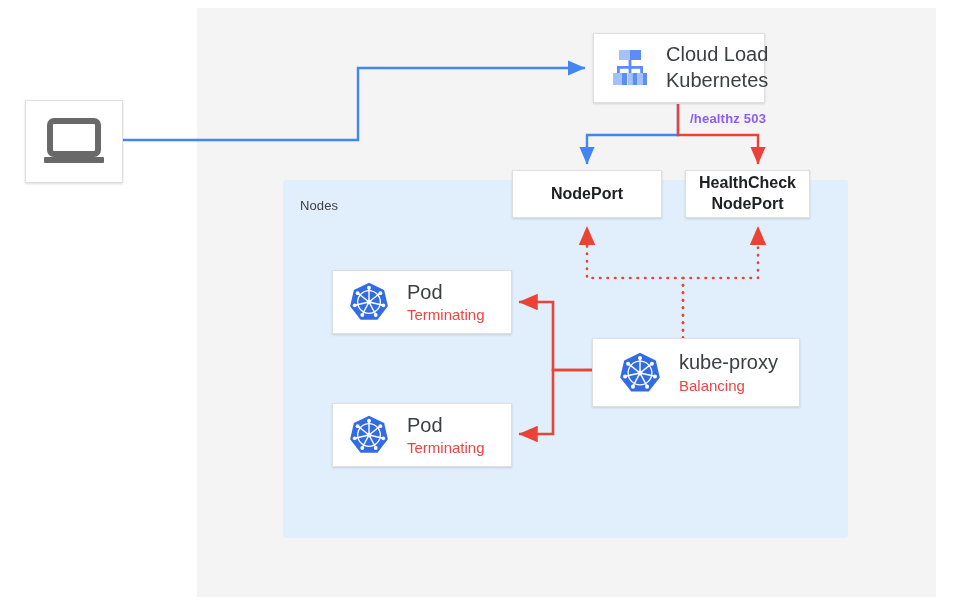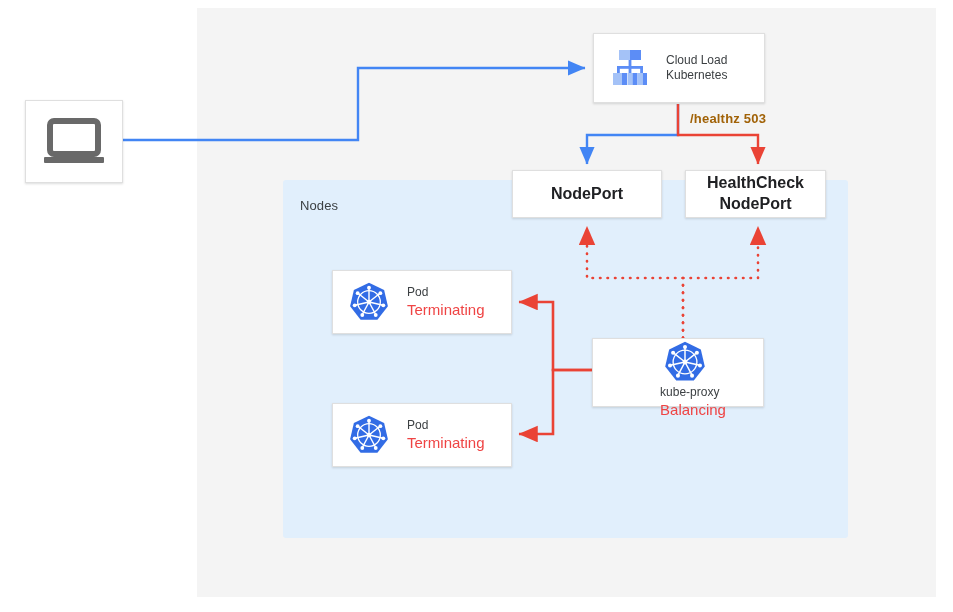--- a/index.html
+++ b/index.html
@@ -59,21 +59,21 @@
     align-items: center;
     justify-content: center;
   }
   .card-text {
     display: flex;
     flex-direction: column;
     justify-content: center;
     line-height: 1.28;
   }
   .title-main {
-    font-size: 12px;
+    font-size: 20px;
     color: #3c4043;
   }
   .title-sub {
     font-size: 15px;
     color: #ef4444;
   }
   .box-label {
     position: absolute;
     display: flex;
     align-items: center;
@@ -83,21 +83,21 @@
     font-weight: bold;
     color: #202124;
     line-height: 1.3;
   }
   .healthz-label {
     position: absolute;
     left: 690px;
     top: 111px;
     font-size: 13px;
     font-weight: bold;
-    color: #a16207;
+    color: #8b5cf6;
     letter-spacing: 0.2px;
   }
   svg.edges {
     position: absolute;
     left: 0;
     top: 0;
     width: 953px;
     height: 612px;
     pointer-events: none;
   }
@@ -171,21 +171,21 @@
       <span class="title-main">Kubernetes</span>
     </div>
   </div>
 
   <div class="healthz-label">/healthz 503</div>
 
   <div class="card box-label" style="left:512px; top:170px; width:150px; height:48px;">
     <span>NodePort</span>
   </div>
 
-  <div class="card box-label" style="left:685px; top:170px; width:141px; height:48px; flex-direction:column;">
+  <div class="card box-label" style="left:685px; top:170px; width:125px; height:48px; flex-direction:column;">
     <span>HealthCheck</span>
     <span>NodePort</span>
   </div>
 
   <div class="card card-flex" style="left:332px; top:270px; width:180px; height:64px; padding-left:14px;">
     <div class="card-icon" style="width:44px; height:44px;">
       <svg width="42" height="42" viewBox="0 0 100 100" aria-hidden="true">
         <polygon points="50,4 86,21.5 95,60 70,92 30,92 5,60 14,21.5" fill="#326ce5"></polygon>
         <circle cx="50" cy="50" r="5.5" fill="#ffffff"></circle>
         <circle cx="50" cy="50" r="27" fill="none" stroke="#ffffff" stroke-width="3"></circle>
@@ -240,21 +240,21 @@
           <circle cx="23" cy="29" r="4.6"></circle>
         </g>
       </svg>
     </div>
     <div class="card-text" style="margin-left:16px;">
       <span class="title-main">Pod</span>
       <span class="title-sub">Terminating</span>
     </div>
   </div>
 
-  <div class="card card-flex" style="left:592px; top:338px; width:172px; height:69px; padding-left:14px;flex-direction:column;">
+  <div class="card card-flex" style="left:592px; top:338px; width:208px; height:69px; padding-left:24px;">
     <div class="card-icon" style="width:46px; height:46px;">
       <svg width="44" height="44" viewBox="0 0 100 100" aria-hidden="true">
         <polygon points="50,4 86,21.5 95,60 70,92 30,92 5,60 14,21.5" fill="#326ce5"></polygon>
         <circle cx="50" cy="50" r="5.5" fill="#ffffff"></circle>
         <circle cx="50" cy="50" r="27" fill="none" stroke="#ffffff" stroke-width="3"></circle>
         <g stroke="#ffffff" stroke-width="3.4" stroke-linecap="round">
           <line x1="50" y1="50" x2="50" y2="19"></line>
           <line x1="50" y1="50" x2="74" y2="31"></line>
           <line x1="50" y1="50" x2="81" y2="57"></line>
           <line x1="50" y1="50" x2="65" y2="78"></line>

